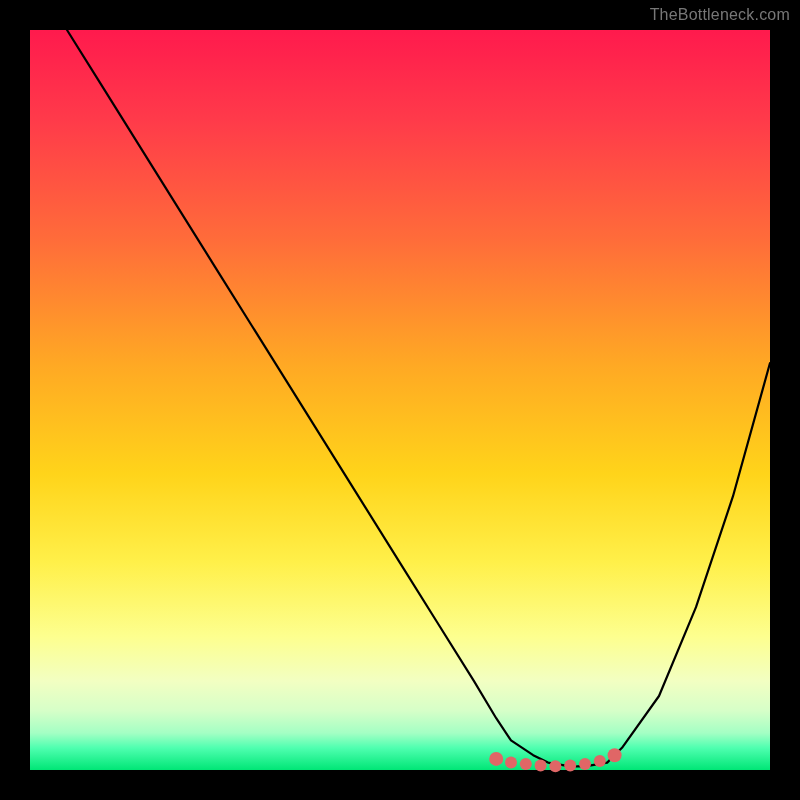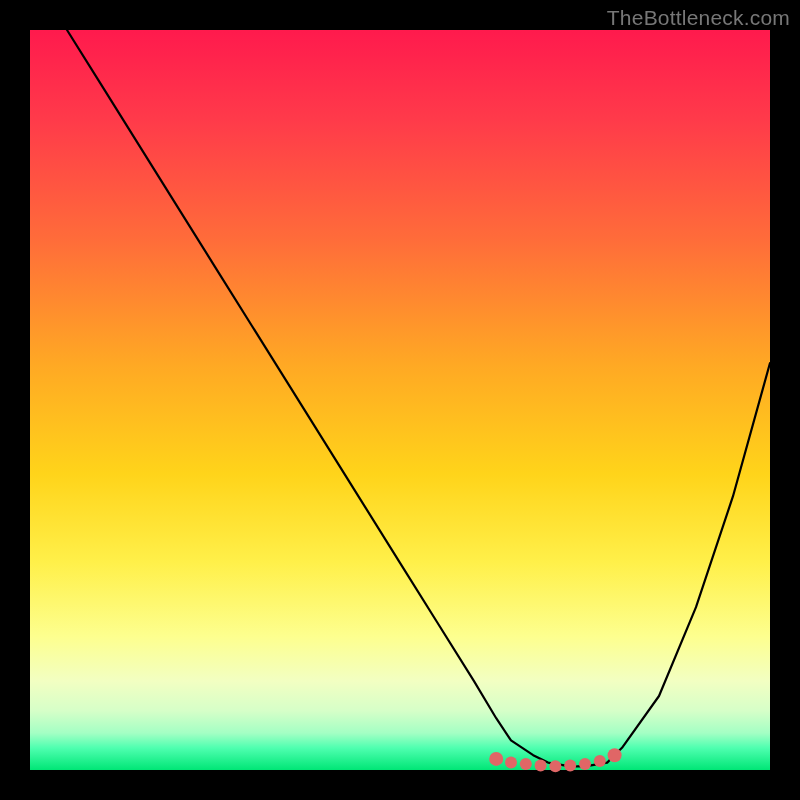--- a/index.html
+++ b/index.html
@@ -38,21 +38,21 @@
       #a4ffc4 95%,
       #4fffb0 97%,
       #00e676 100%
     );
   }
   .watermark {
     position: absolute;
     top: 6px;
     right: 10px;
     color: #777;
-    font-size: 21px;
+    font-size: 16px;
     font-weight: 500;
     letter-spacing: 0.2px;
     user-select: none;
   }
   svg.curve {
     position: absolute;
     left: 0;
     top: 0;
     width: 740px;
     height: 740px;

